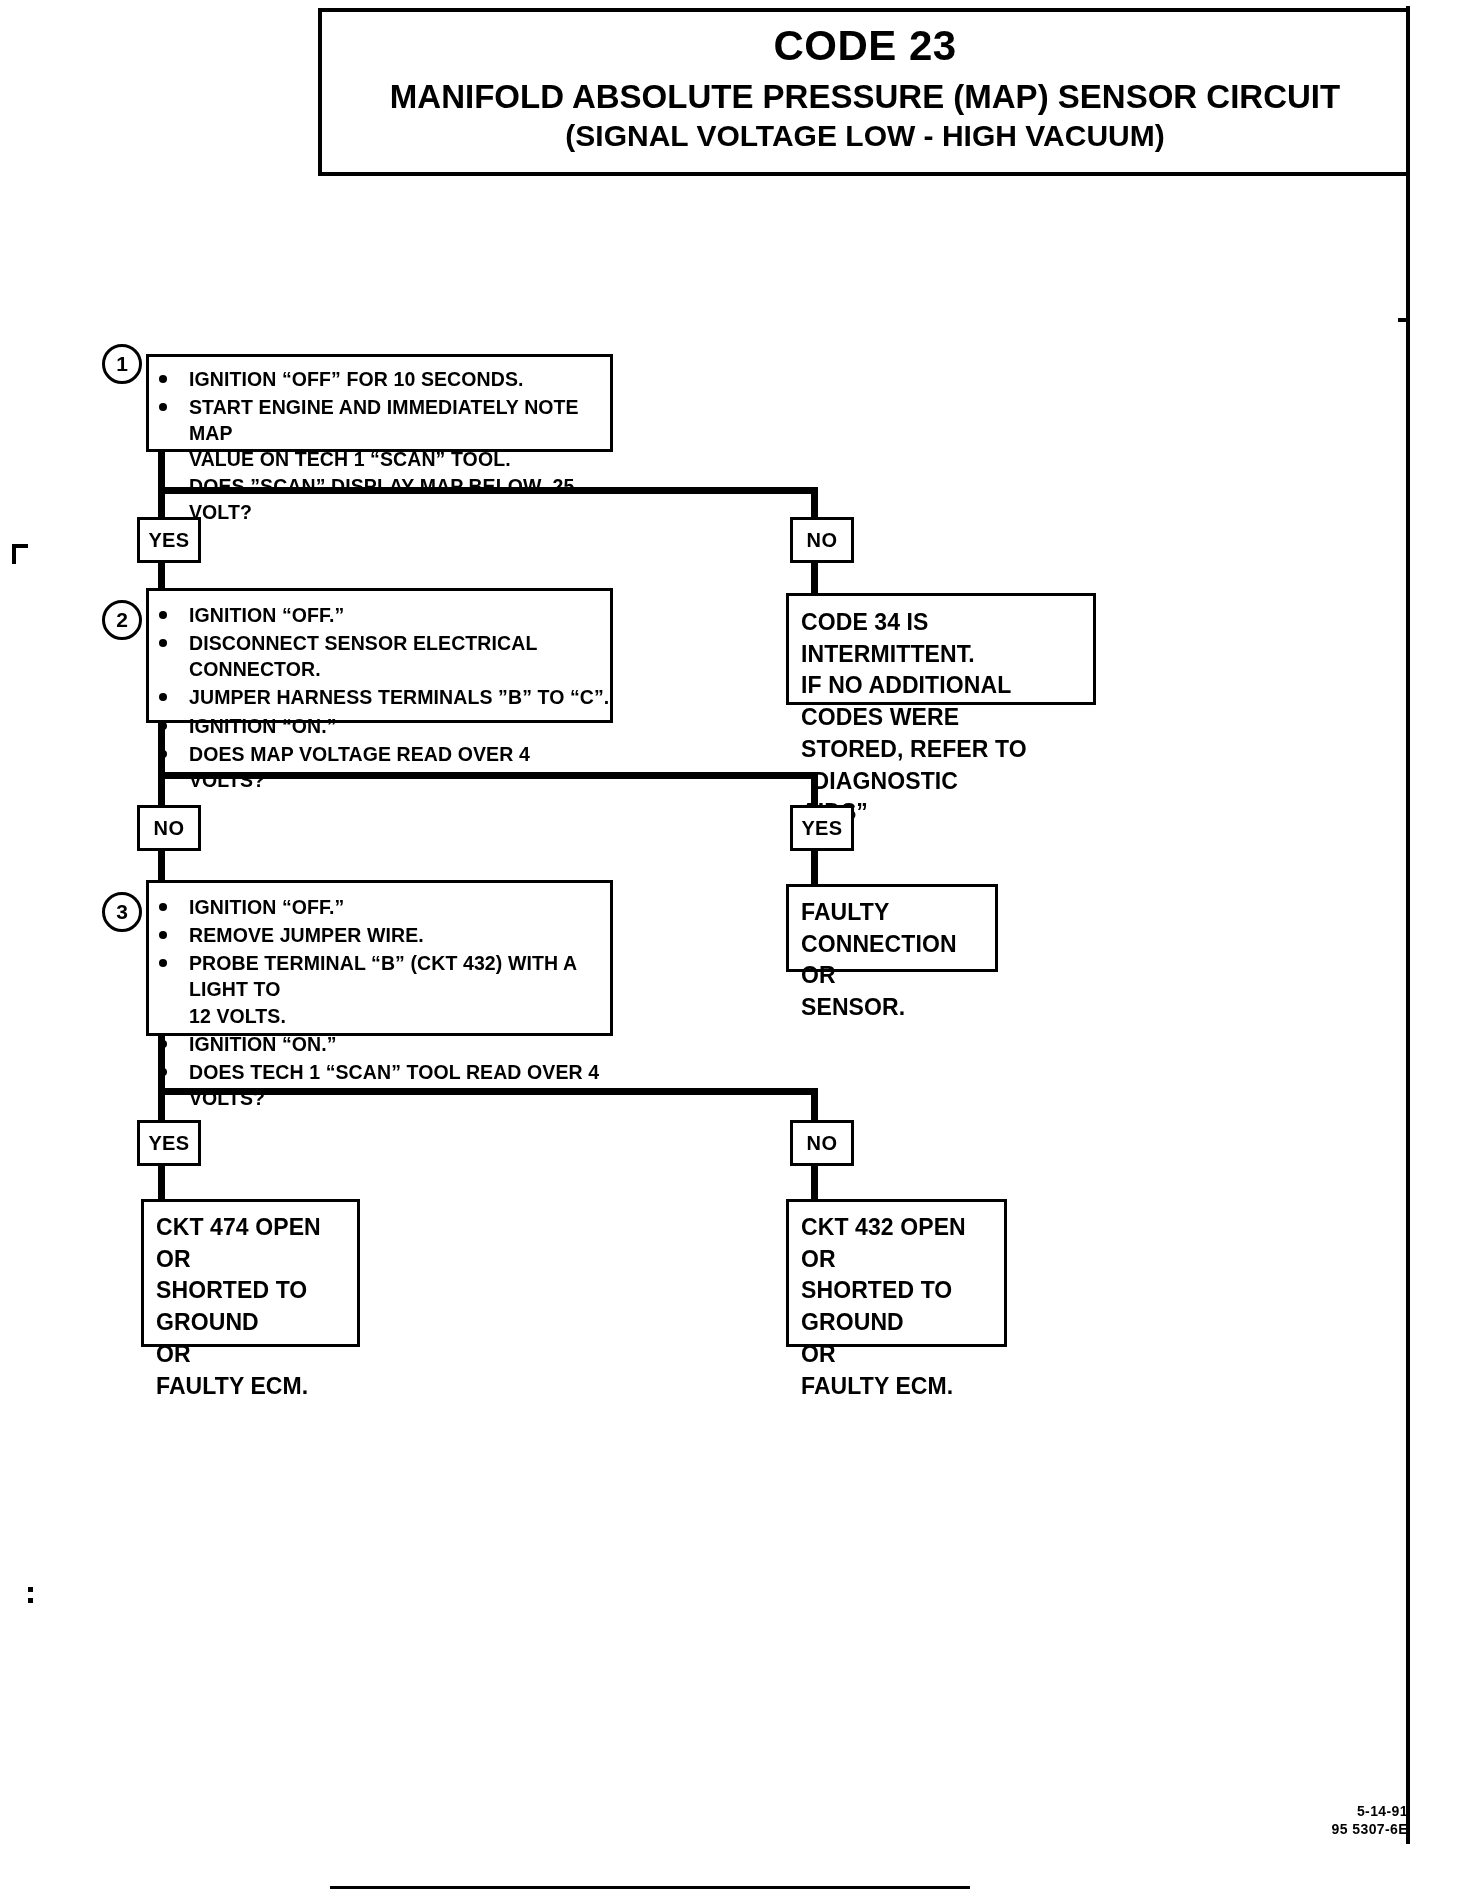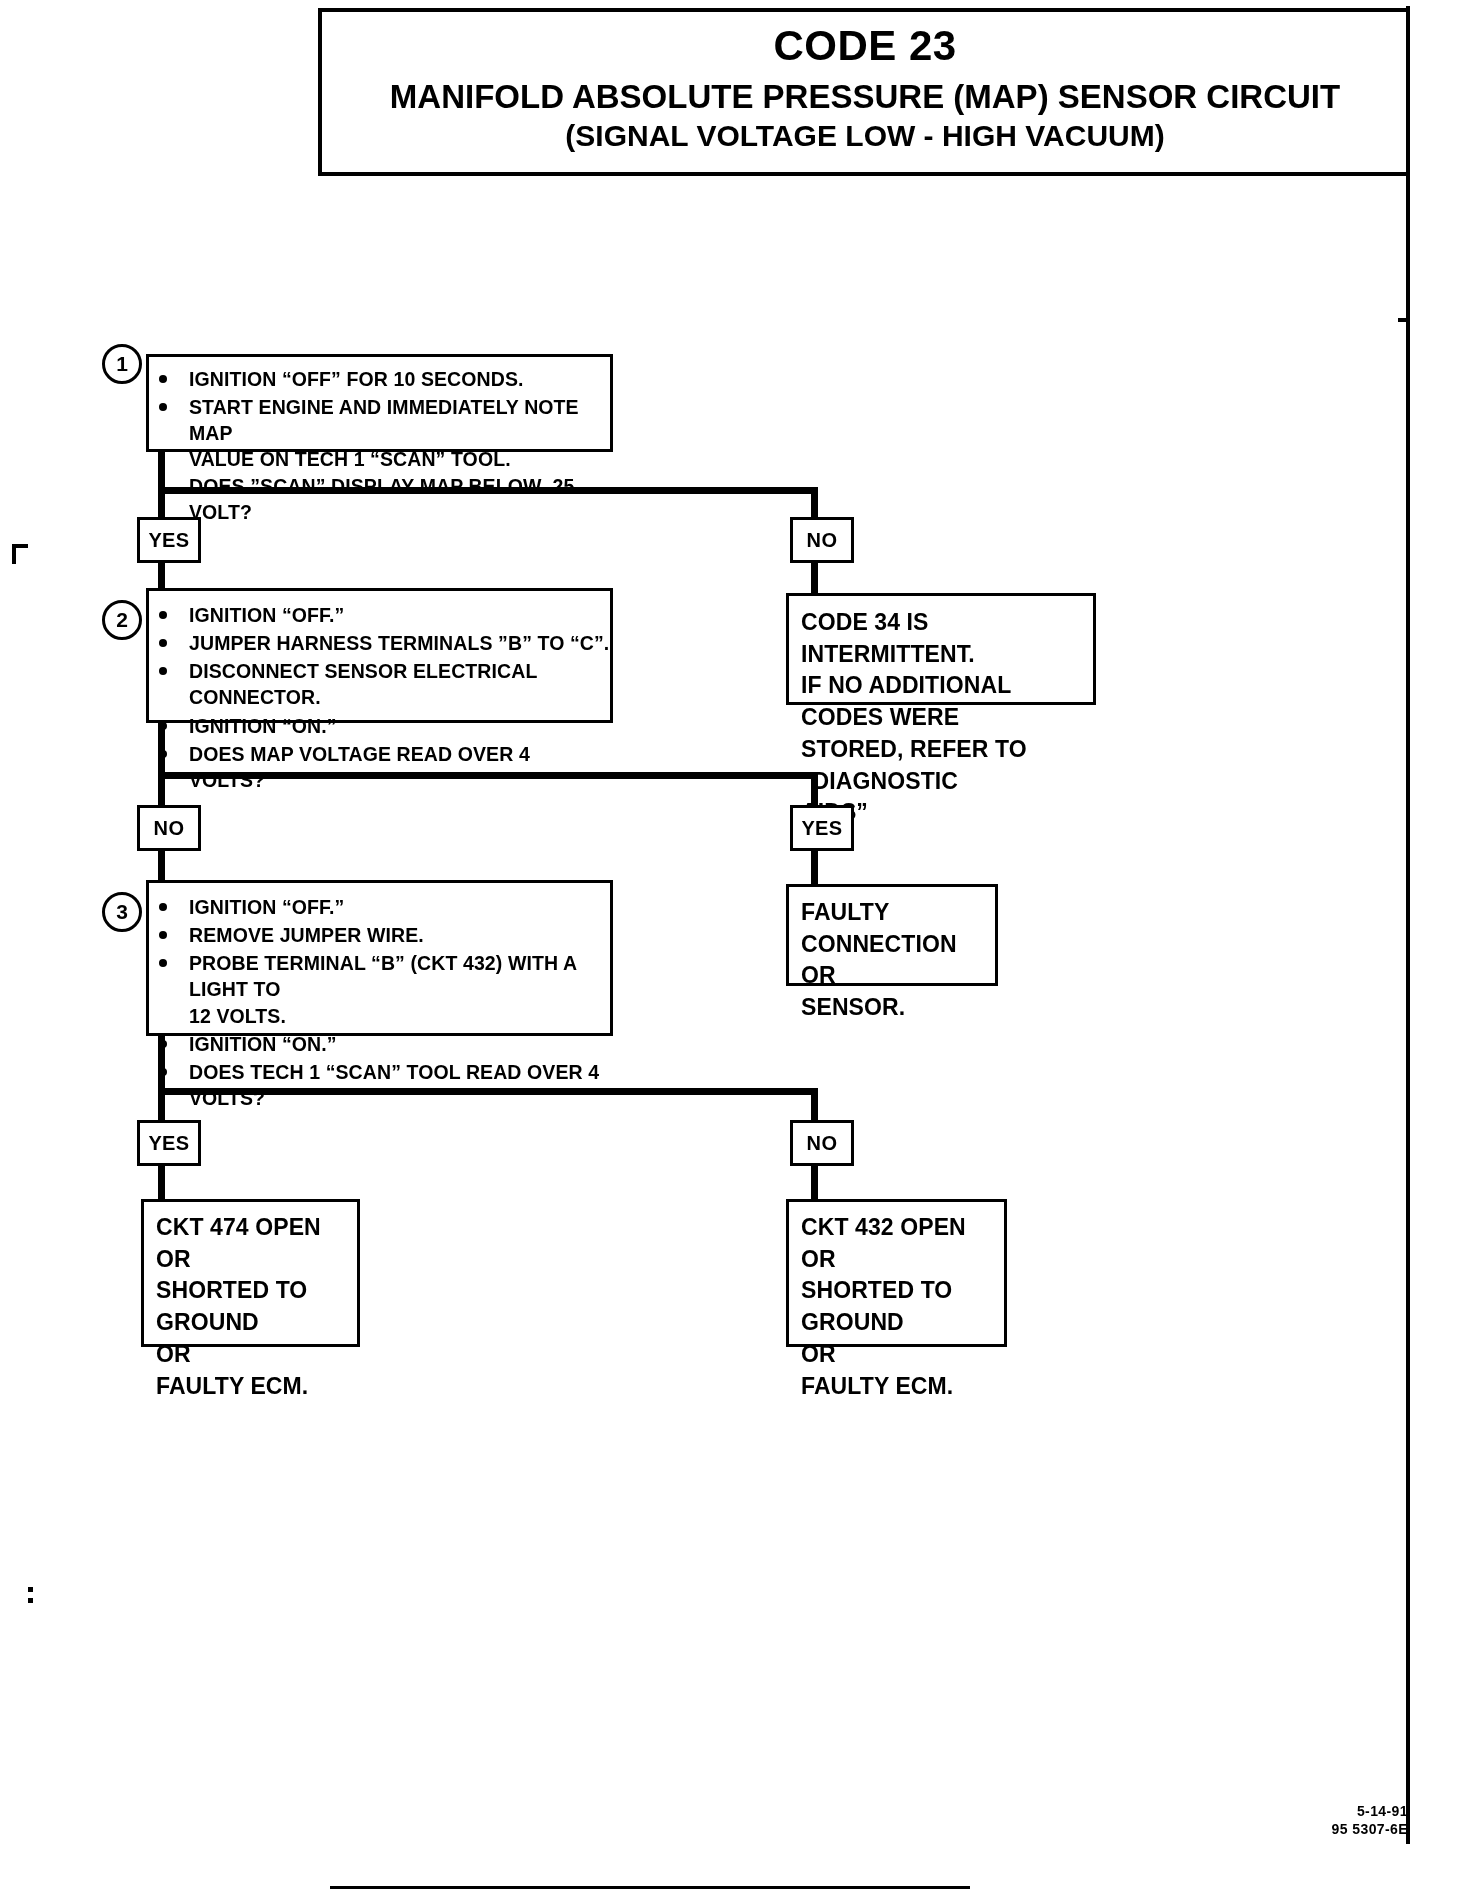--- a/index.html
+++ b/index.html
@@ -267,22 +267,22 @@
   <div class="yn" style="left:790px; top:517px;">NO</div>
 
   <div class="vline" style="left:158px; top:563px; height:25px;"></div>
   <div class="vline" style="left:811px; top:563px; height:30px;"></div>
 
   <div class="stepnum" style="left:102px; top:600px;">2</div>
 
   <div class="flowbox" style="left:146px; top:588px; width:467px; height:135px;">
     <ul class="steplist" style="margin:11px 0 0 4px;">
       <li>IGNITION “OFF.”</li>
+      <li>DISCONNECT SENSOR ELECTRICAL CONNECTOR.</li>
       <li>JUMPER HARNESS TERMINALS ”B” TO “C”.</li>
-      <li>DISCONNECT SENSOR ELECTRICAL CONNECTOR.</li>
       <li>IGNITION “ON.”</li>
       <li>DOES MAP VOLTAGE READ OVER 4 VOLTS?</li>
     </ul>
   </div>
 
   <div class="flowbox" style="left:786px; top:593px; width:310px; height:112px;">
     <div class="plainlines" style="margin:11px 0 0 12px;">CODE 34 IS INTERMITTENT.
 IF NO ADDITIONAL CODES WERE
 STORED, REFER TO “DIAGNOSTIC
 AIDS”</div>
@@ -305,21 +305,21 @@
     <ul class="steplist" style="margin:11px 0 0 4px;">
       <li>IGNITION “OFF.”</li>
       <li>REMOVE JUMPER WIRE.</li>
       <li>PROBE TERMINAL “B” (CKT 432) WITH A LIGHT TO
 12 VOLTS.</li>
       <li>IGNITION “ON.”</li>
       <li>DOES TECH 1 “SCAN” TOOL READ OVER 4 VOLTS?</li>
     </ul>
   </div>
 
-  <div class="flowbox" style="left:786px; top:884px; width:212px; height:102px;">
+  <div class="flowbox" style="left:786px; top:884px; width:212px; height:88px;">
     <div class="plainlines" style="margin:10px 0 0 12px;">FAULTY CONNECTION
 OR
 SENSOR.</div>
   </div>
 
   <div class="vline" style="left:158px; top:1036px; height:55px;"></div>
   <div class="hline" style="left:158px; top:1088px; width:660px;"></div>
   <div class="vline" style="left:158px; top:1088px; height:36px;"></div>
   <div class="vline" style="left:811px; top:1088px; height:36px;"></div>
 

